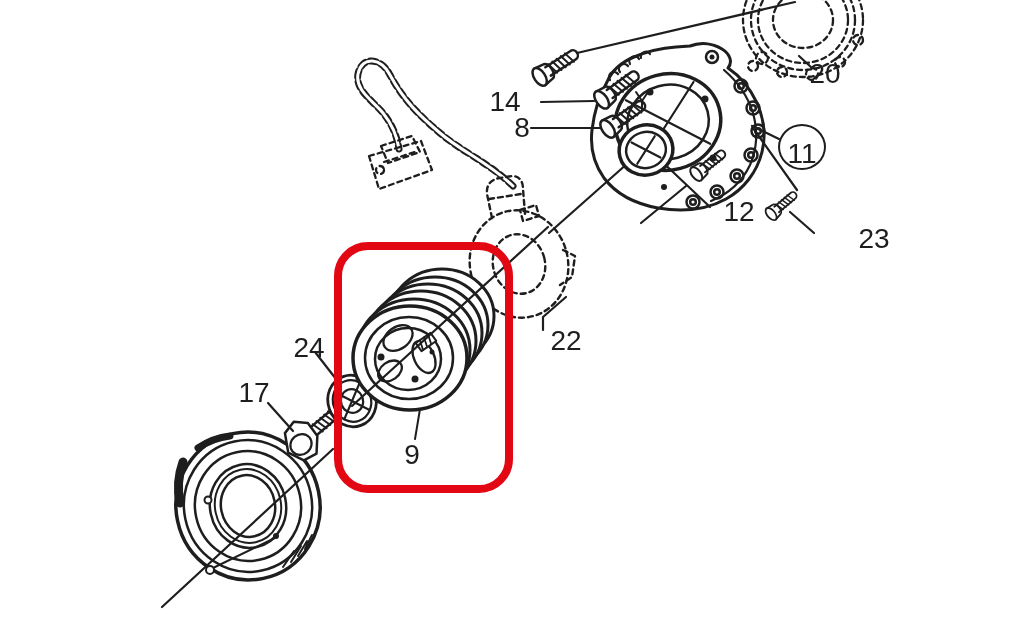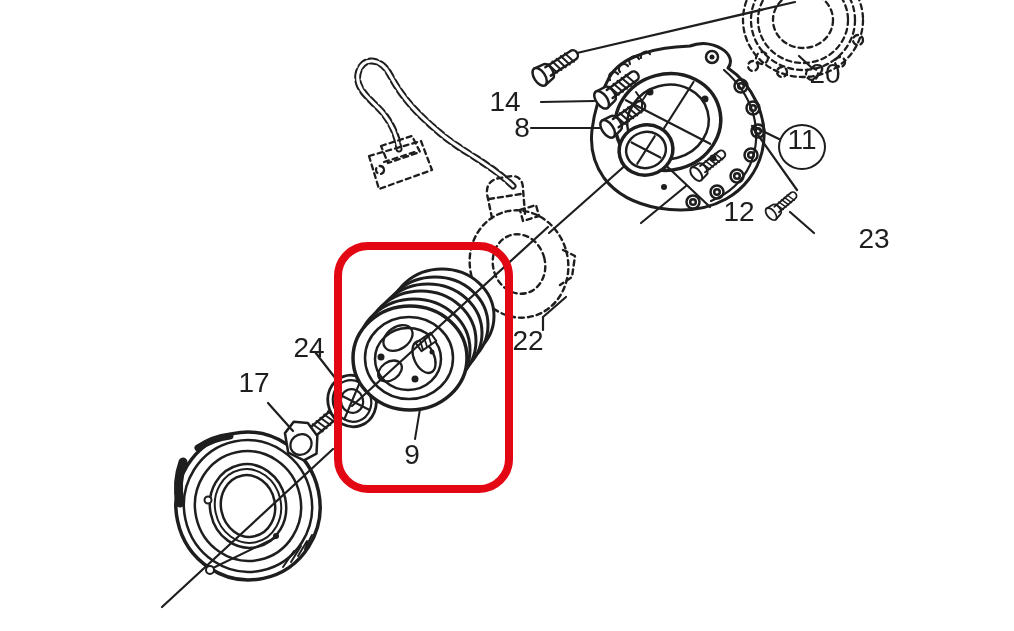--- a/index.html
+++ b/index.html
@@ -2,21 +2,21 @@
 <html><head>
 <meta charset="utf-8">
 <style>
   html,body{margin:0;padding:0;background:#ffffff;}
   #stage{position:relative;width:1014px;height:631px;background:#ffffff;overflow:hidden;
          font-family:"Liberation Sans",sans-serif;}
   #stage svg{position:absolute;left:0;top:0;}
   .label{position:absolute;transform:translate(-50%,-50%);font-size:28px;line-height:1;
          color:#1e1e1e;font-weight:400;white-space:nowrap;z-index:5;}
   .label.circled{width:44px;height:42px;border:2.5px solid #1e1e1e;border-radius:50%;
-         display:flex;align-items:flex-start;justify-content:center;background:transparent;}
+         display:flex;align-items:flex-end;justify-content:center;background:transparent;}
 </style>
 </head>
 <body>
 
 <div id="stage">
 <svg width="1014" height="631" viewBox="0 0 1014 631">
   <g stroke="#1e1e1e" stroke-width="2.5" fill="none" stroke-linecap="round" stroke-linejoin="round">
 
     <defs>
       <g id="bolt">
@@ -199,17 +199,17 @@
 </svg>
 
   <div class="label" style="left:505px;top:102px">14</div>
   <div class="label" style="left:522px;top:128px">8</div>
   <div class="label" style="left:739px;top:212px">12</div>
   <div class="label" style="left:825px;top:74px">20</div>
   <div class="label circled" style="left:802px;top:147px">
       <span>11</span>
     </div>
   <div class="label" style="left:874px;top:239px">23</div>
-  <div class="label" style="left:528px;top:341px">22</div>
+  <div class="label" style="left:566px;top:341px">22</div>
   <div class="label" style="left:412px;top:455px">9</div>
   <div class="label" style="left:309px;top:348px">24</div>
-  <div class="label" style="left:254px;top:383px">17</div>
+  <div class="label" style="left:254px;top:393px">17</div>
 </div>
 
 </body></html>

